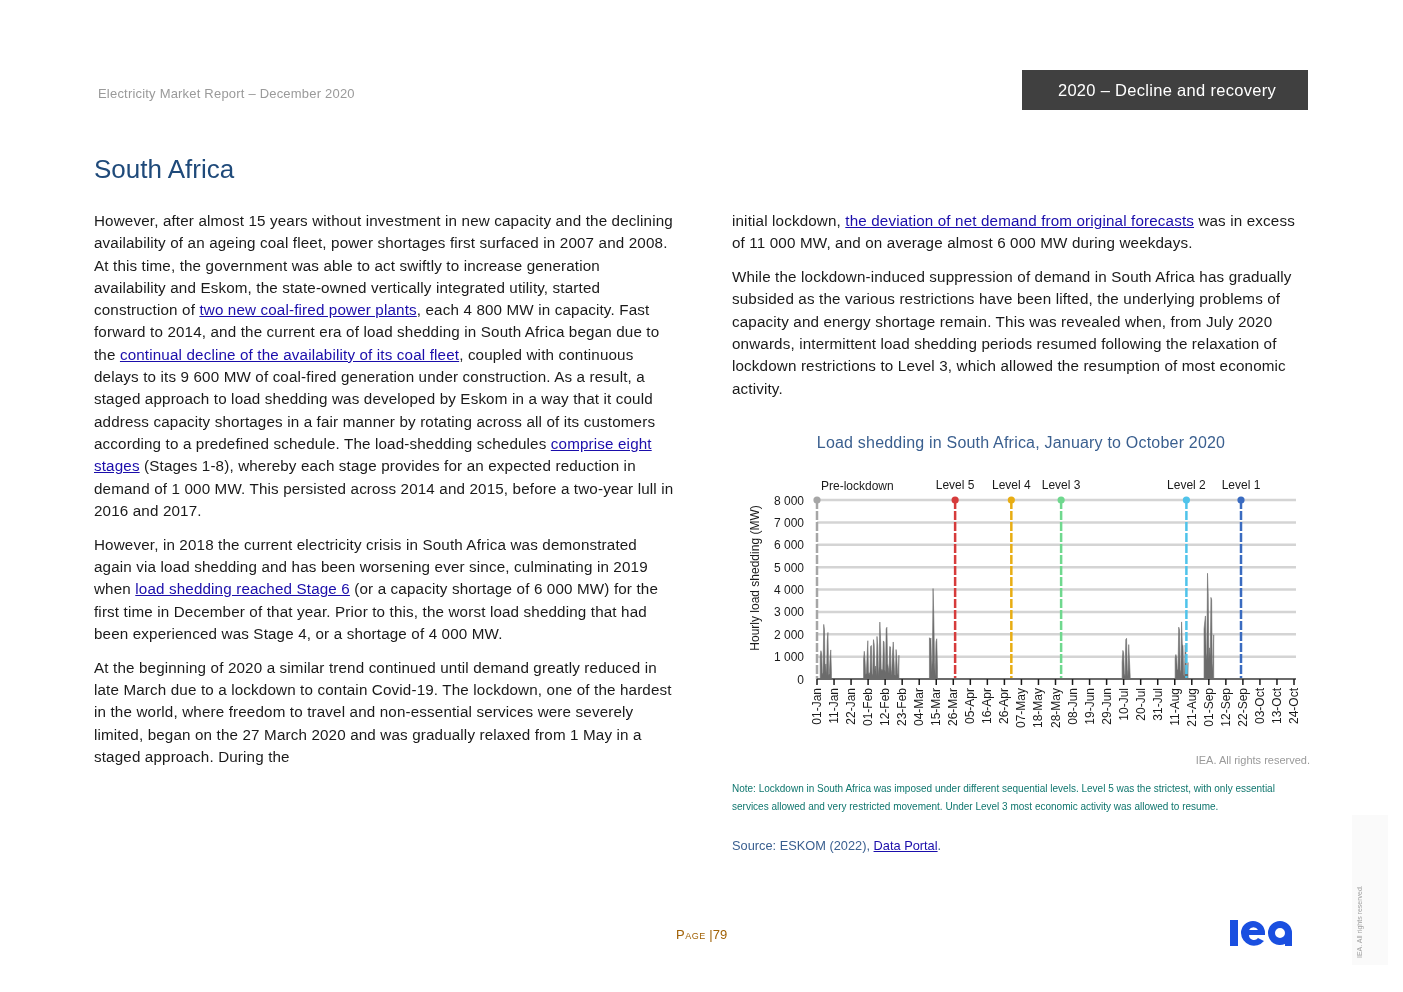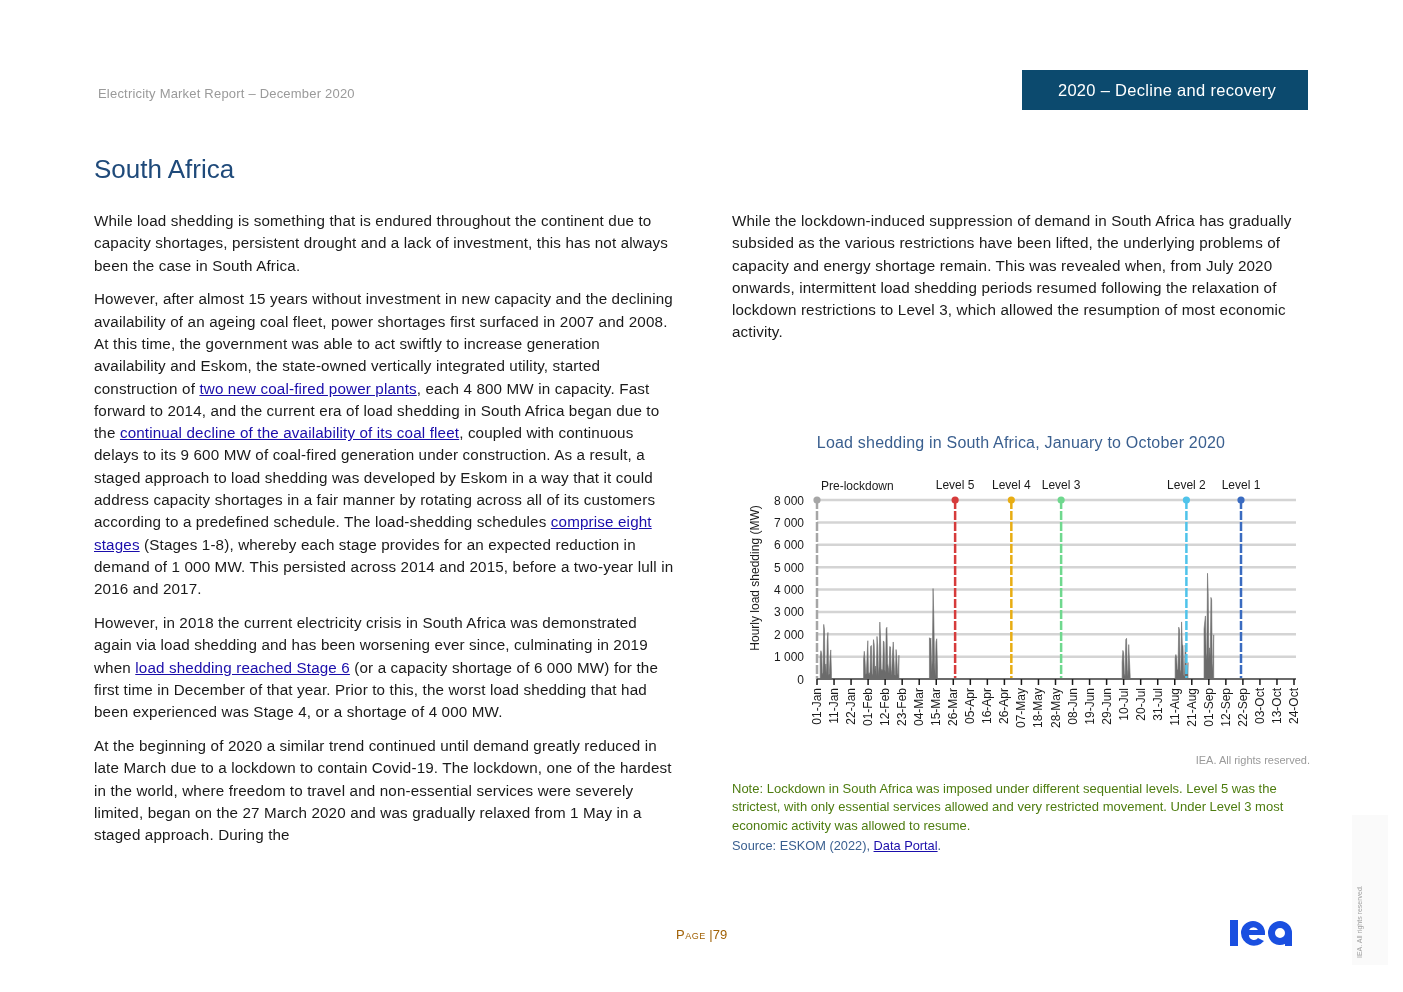--- a/index.html
+++ b/index.html
@@ -1,52 +1,52 @@
 <!DOCTYPE html>
 <html><head>
 <meta charset="utf-8">
 <style>
   html, body { margin:0; padding:0; background:#ffffff; }
   body { width:1403px; height:992px; position:relative; overflow:hidden; font-family:"Liberation Sans", sans-serif; color:#1a1a1a; }
   .header-left { position:absolute; left:98px; top:86px; font-size:13px; color:#9a9a9a; letter-spacing:0.2px; }
-  .header-tag { position:absolute; left:1022px; top:70px; width:286px; height:40px; background:#0c4a6e; color:#ffffff; font-size:16.5px; display:flex; align-items:center; justify-content:center; letter-spacing:0.3px; box-sizing:border-box; padding-left:4px; }
+  .header-tag { position:absolute; left:1022px; top:70px; width:286px; height:40px; background:#404040; color:#ffffff; font-size:16.5px; display:flex; align-items:center; justify-content:center; letter-spacing:0.3px; box-sizing:border-box; padding-left:4px; }
   .page-title { position:absolute; left:94px; top:154px; font-size:26px; font-weight:normal; color:#1f4a7a; margin:0; }
   .col { position:absolute; font-size:15.2px; line-height:22.3px; color:#1a1a1a; letter-spacing:0.15px; }
   .col p { margin:0 0 11.5px 0; }
   .col-left { left:94px; top:210px; width:580px; }
   .col-right { left:732px; top:210px; width:580px; }
   a.lnk { color:#1a0dab; text-decoration:underline; }
   .chart-title { position:absolute; left:732px; top:434px; width:578px; text-align:center; font-size:16px; color:#3a5f8f; letter-spacing:0.2px; }
   .chart-svg { position:absolute; left:740px; top:470px; }
   .rights { position:absolute; left:1140px; top:754px; width:170px; text-align:right; font-size:11px; color:#9a9a9a; }
-  .note { position:absolute; left:732px; top:780px; width:582px; font-size:13px; line-height:18.3px; color:#4d7c0f; }
+  .note { position:absolute; left:732px; top:780px; width:582px; font-size:10px; line-height:18.3px; color:#0f766e; }
   .source { position:absolute; left:732px; top:838px; font-size:12.8px; color:#3a5f8f; }
   .source a { color:#1a0dab; text-decoration:underline; }
   .page-num { position:absolute; left:676px; top:927px; font-size:13px; color:#a16207; }
   .page-num .sc { font-variant:small-caps; letter-spacing:0.5px; }
   .logo { position:absolute; left:1230px; top:914px; width:78px; height:34px; }
   .side-rights { position:absolute; left:1356px; top:958px; transform:rotate(-90deg); transform-origin:left top; font-size:7px; color:#a0a0a0; white-space:nowrap; }
   .side-box { position:absolute; left:1352px; top:815px; width:36px; height:150px; background:#fafafa; }
 </style>
 </head>
 <body>
 
 <div class="header-left">Electricity Market Report – December 2020</div>
 <div class="header-tag">2020 – Decline and recovery</div>
 
 <h1 class="page-title">South Africa</h1>
 
 <div class="col col-left">
-  <p>While load shedding is something that is endured throughout the continent due to capacity shortages, persistent drought and a lack of investment, this has not always been the case in South Africa.</p>
   <p><span>However, after almost 15 years without investment in new capacity and the declining availability of an ageing coal fleet, power shortages first surfaced in 2007 and 2008. At this time, the government was able to act swiftly to increase generation availability and Eskom, the state-owned vertically integrated utility, started construction of </span><a class="lnk">two new coal-fired power plants</a><span>, each 4 800 MW in capacity. Fast forward to 2014, and the current era of load shedding in South Africa began due to the </span><a class="lnk">continual decline of the availability of its coal fleet</a><span>, coupled with continuous delays to its 9 600 MW of coal-fired generation under construction. As a result, a staged approach to load shedding was developed by Eskom in a way that it could address capacity shortages in a fair manner by rotating across all of its customers according to a predefined schedule. The load-shedding schedules </span><a class="lnk">comprise eight stages</a><span> (Stages 1-8), whereby each stage provides for an expected reduction in demand of 1 000 MW. This persisted across 2014 and 2015, before a two-year lull in 2016 and 2017.</span></p>
   <p><span>However, in 2018 the current electricity crisis in South Africa was demonstrated again via load shedding and has been worsening ever since, culminating in 2019 when </span><a class="lnk">load shedding reached Stage 6</a><span> (or a capacity shortage of 6 000 MW) for the first time in December of that year. Prior to this, the worst load shedding that had been experienced was Stage 4, or a shortage of 4 000 MW.</span></p>
   <p>At the beginning of 2020 a similar trend continued until demand greatly reduced in late March due to a lockdown to contain Covid-19. The lockdown, one of the hardest in the world, where freedom to travel and non-essential services were severely limited, began on the 27 March 2020 and was gradually relaxed from 1 May in a staged approach. During the</p>
 </div>
 
 <div class="col col-right">
+  <p><span>initial lockdown, </span><a class="lnk">the deviation of net demand from original forecasts</a><span> was in excess of 11 000 MW, and on average almost 6 000 MW during weekdays.</span></p>
   <p>While the lockdown-induced suppression of demand in South Africa has gradually subsided as the various restrictions have been lifted, the underlying problems of capacity and energy shortage remain. This was revealed when, from July 2020 onwards, intermittent load shedding periods resumed following the relaxation of lockdown restrictions to Level 3, which allowed the resumption of most economic activity.</p>
 </div>
 
 <div class="chart-title">Load shedding in South Africa, January to October 2020</div>
 
 <svg class="chart-svg" width="570" height="270" viewBox="740 470 570 270" xmlns="http://www.w3.org/2000/svg" font-family="Liberation Sans, sans-serif">
   <g id="grid">
       <line x1="817" y1="656.625" x2="1296" y2="656.625" stroke="#d4d4d4" stroke-width="2.5"></line>
       <line x1="817" y1="634.25" x2="1296" y2="634.25" stroke="#d4d4d4" stroke-width="2.5"></line>
       <line x1="817" y1="611.875" x2="1296" y2="611.875" stroke="#d4d4d4" stroke-width="2.5"></line>

